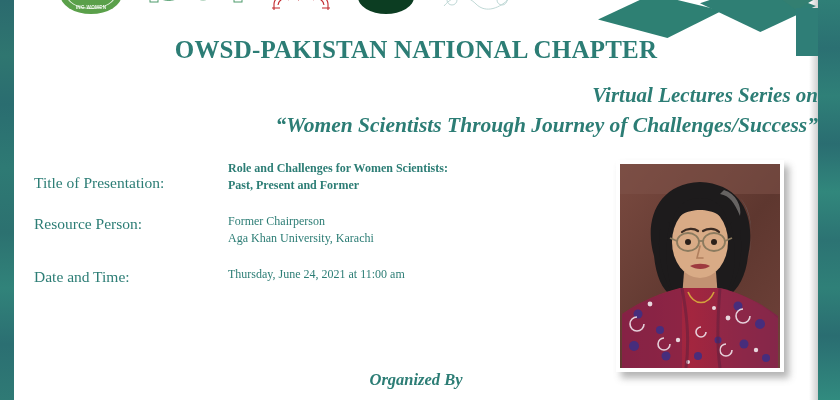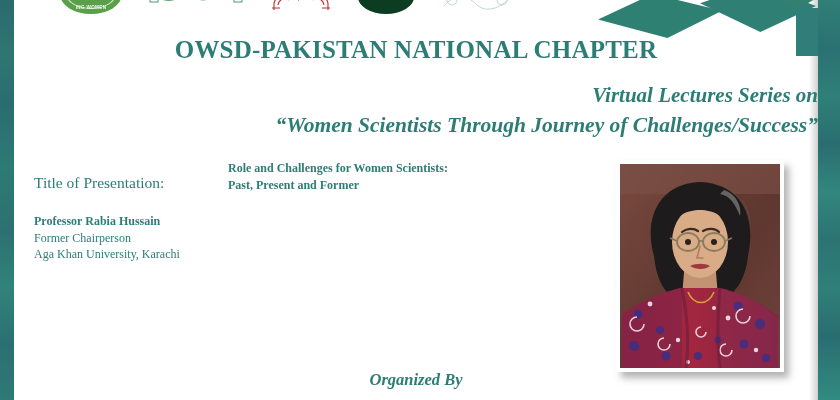--- a/index.html
+++ b/index.html
@@ -264,27 +264,31 @@
 
     <div class="row row-title">
       <div class="row-label">Title of Presentation:</div>
       <div class="row-value">
         <span class="bold">Role and Challenges for Women Scientists:</span>
         <span class="bold">Past, Present and Former</span>
       </div>
     </div>
 
     <div class="row row-person">
+      <div class="row-label">Resource Person:</div>
       <div class="row-value">
-        <span class="bold">Professor Rabia Hussain</span>
         <span class="norm">Former Chairperson</span>
         <span class="norm">Aga Khan University, Karachi</span>
       </div>
     </div>
 
+    <div class="row row-date">
+      <div class="row-label">Date and Time:</div>
+      <div class="row-value">Thursday, June 24, 2021 at 11:00 am</div>
+    </div>
 
   </div>
 
   <div class="organized">Organized By</div>
 
   <div class="portrait">
     <div class="frame">
       <svg viewBox="0 0 160 204" preserveAspectRatio="xMidYMid slice" xmlns="http://www.w3.org/2000/svg">
         <defs>
           <linearGradient id="bgGrad" x1="0" y1="0" x2="1" y2="1">

